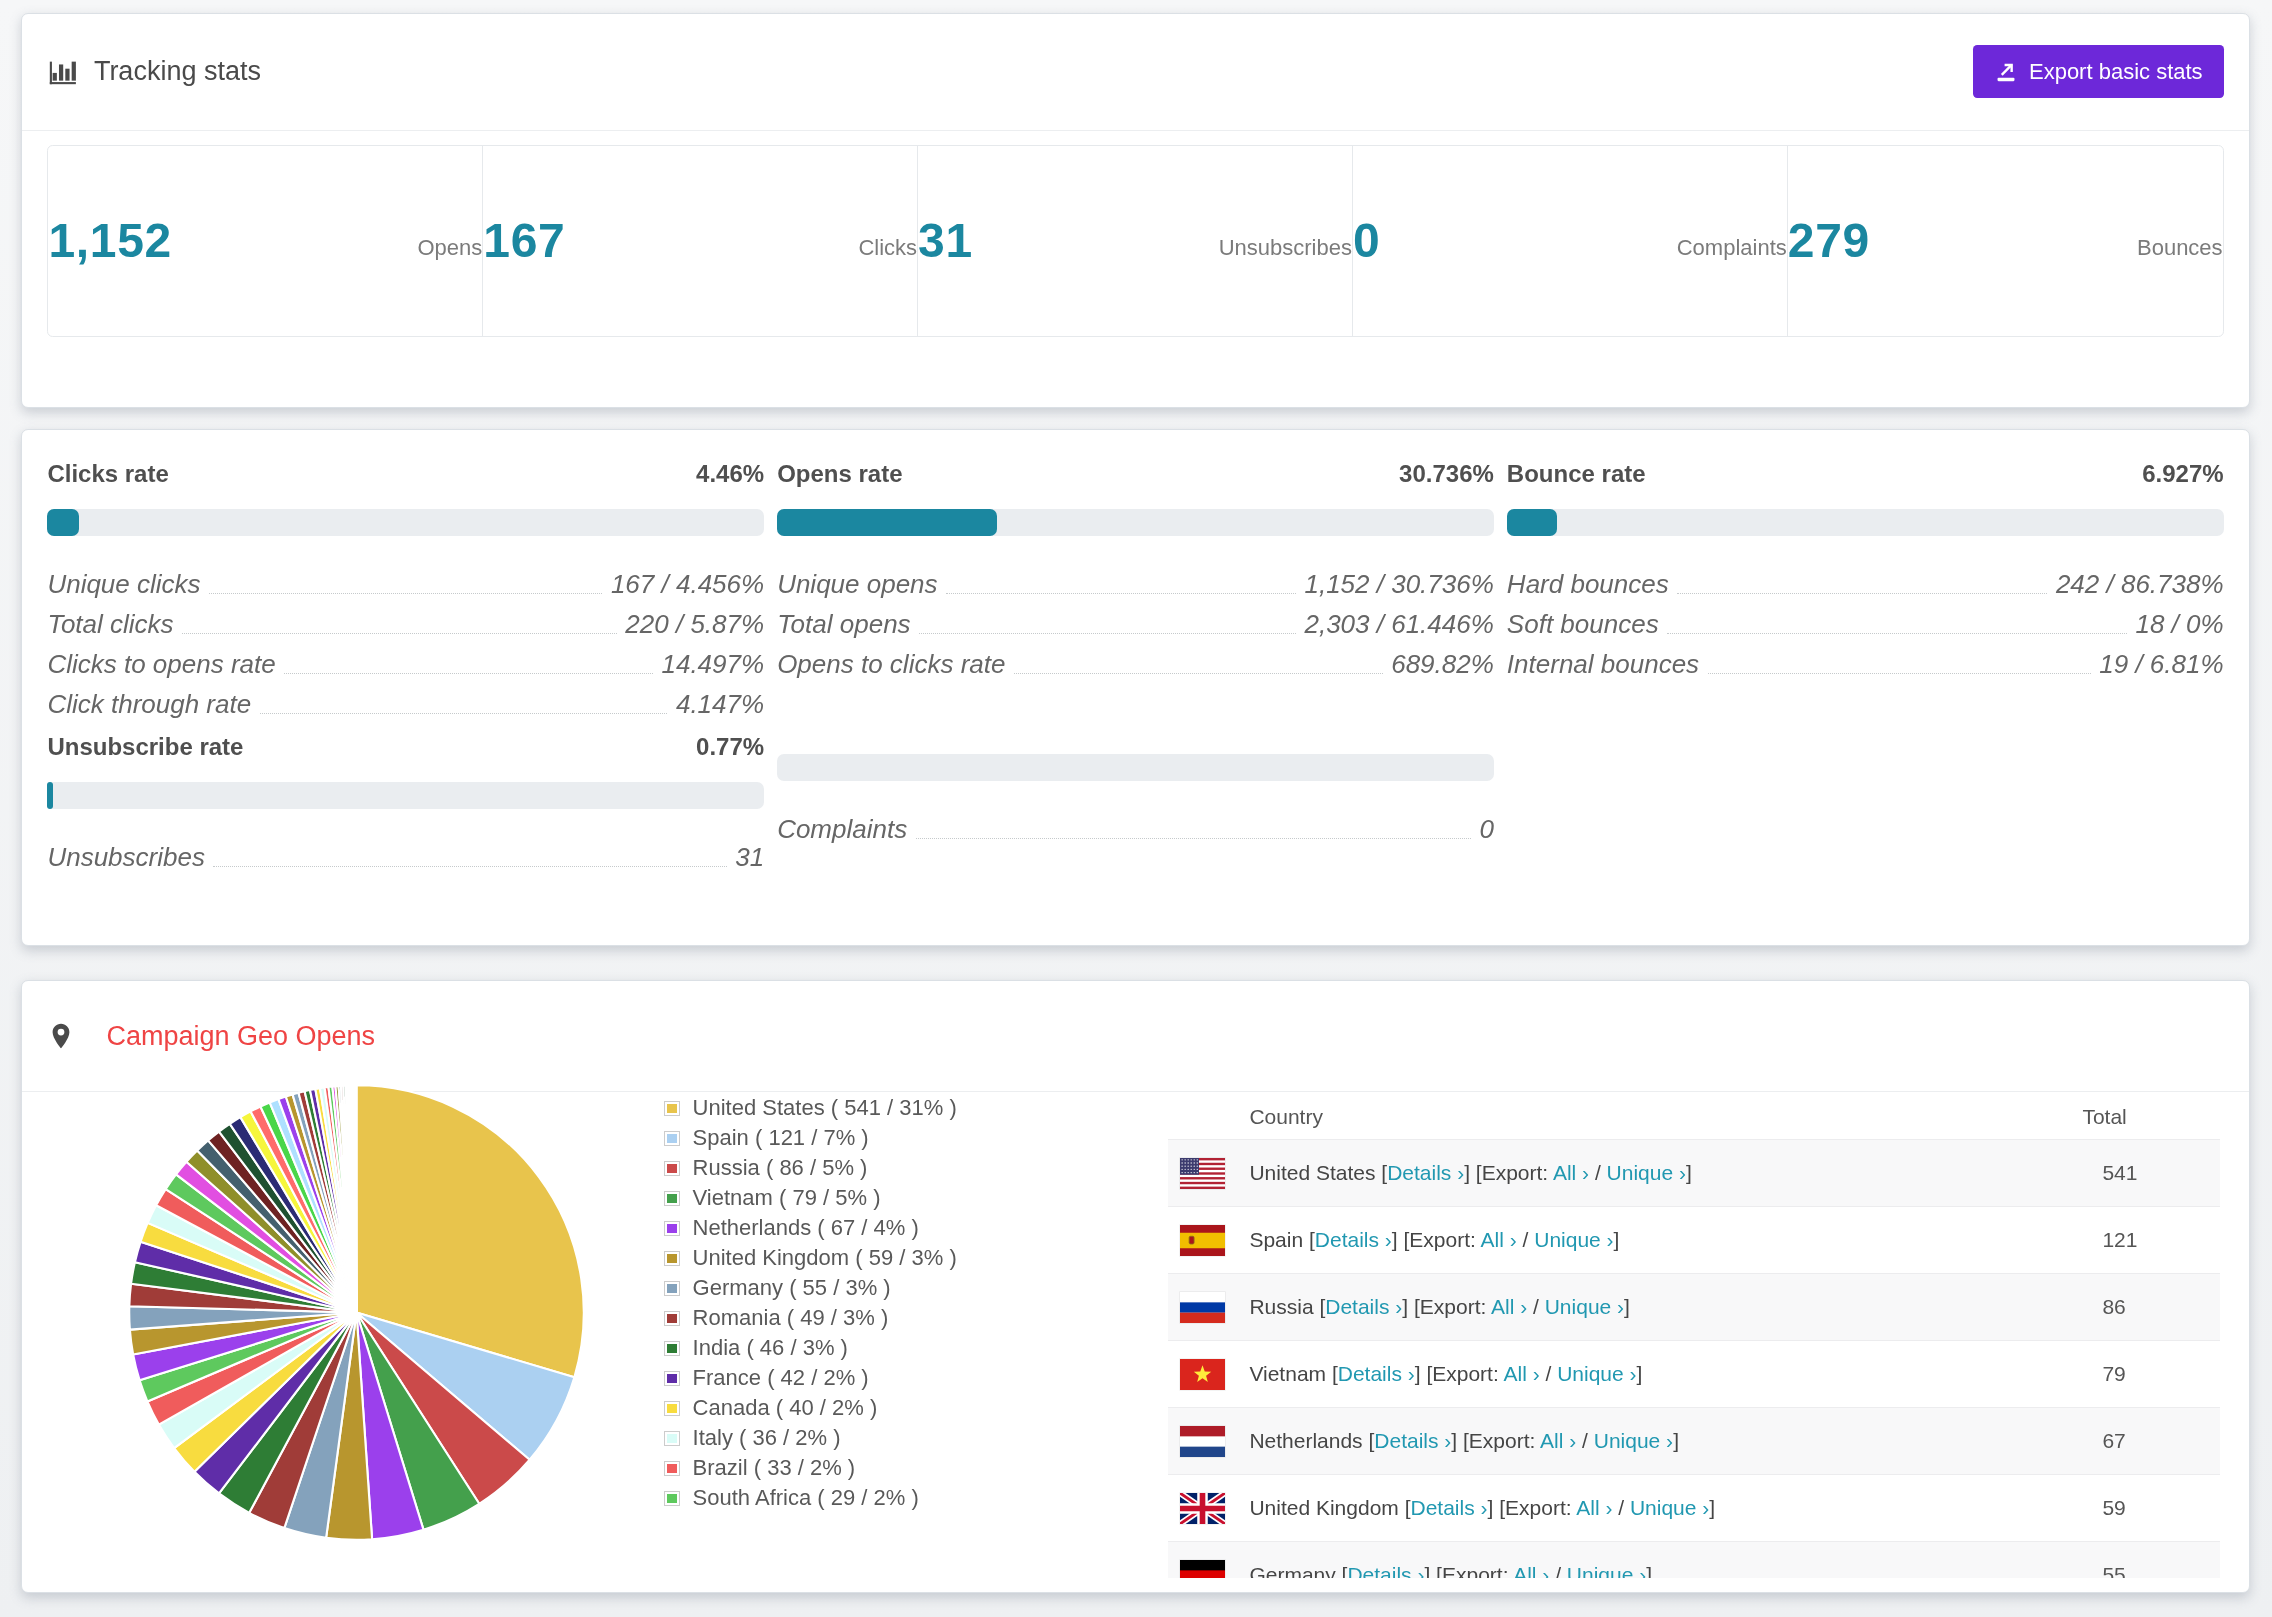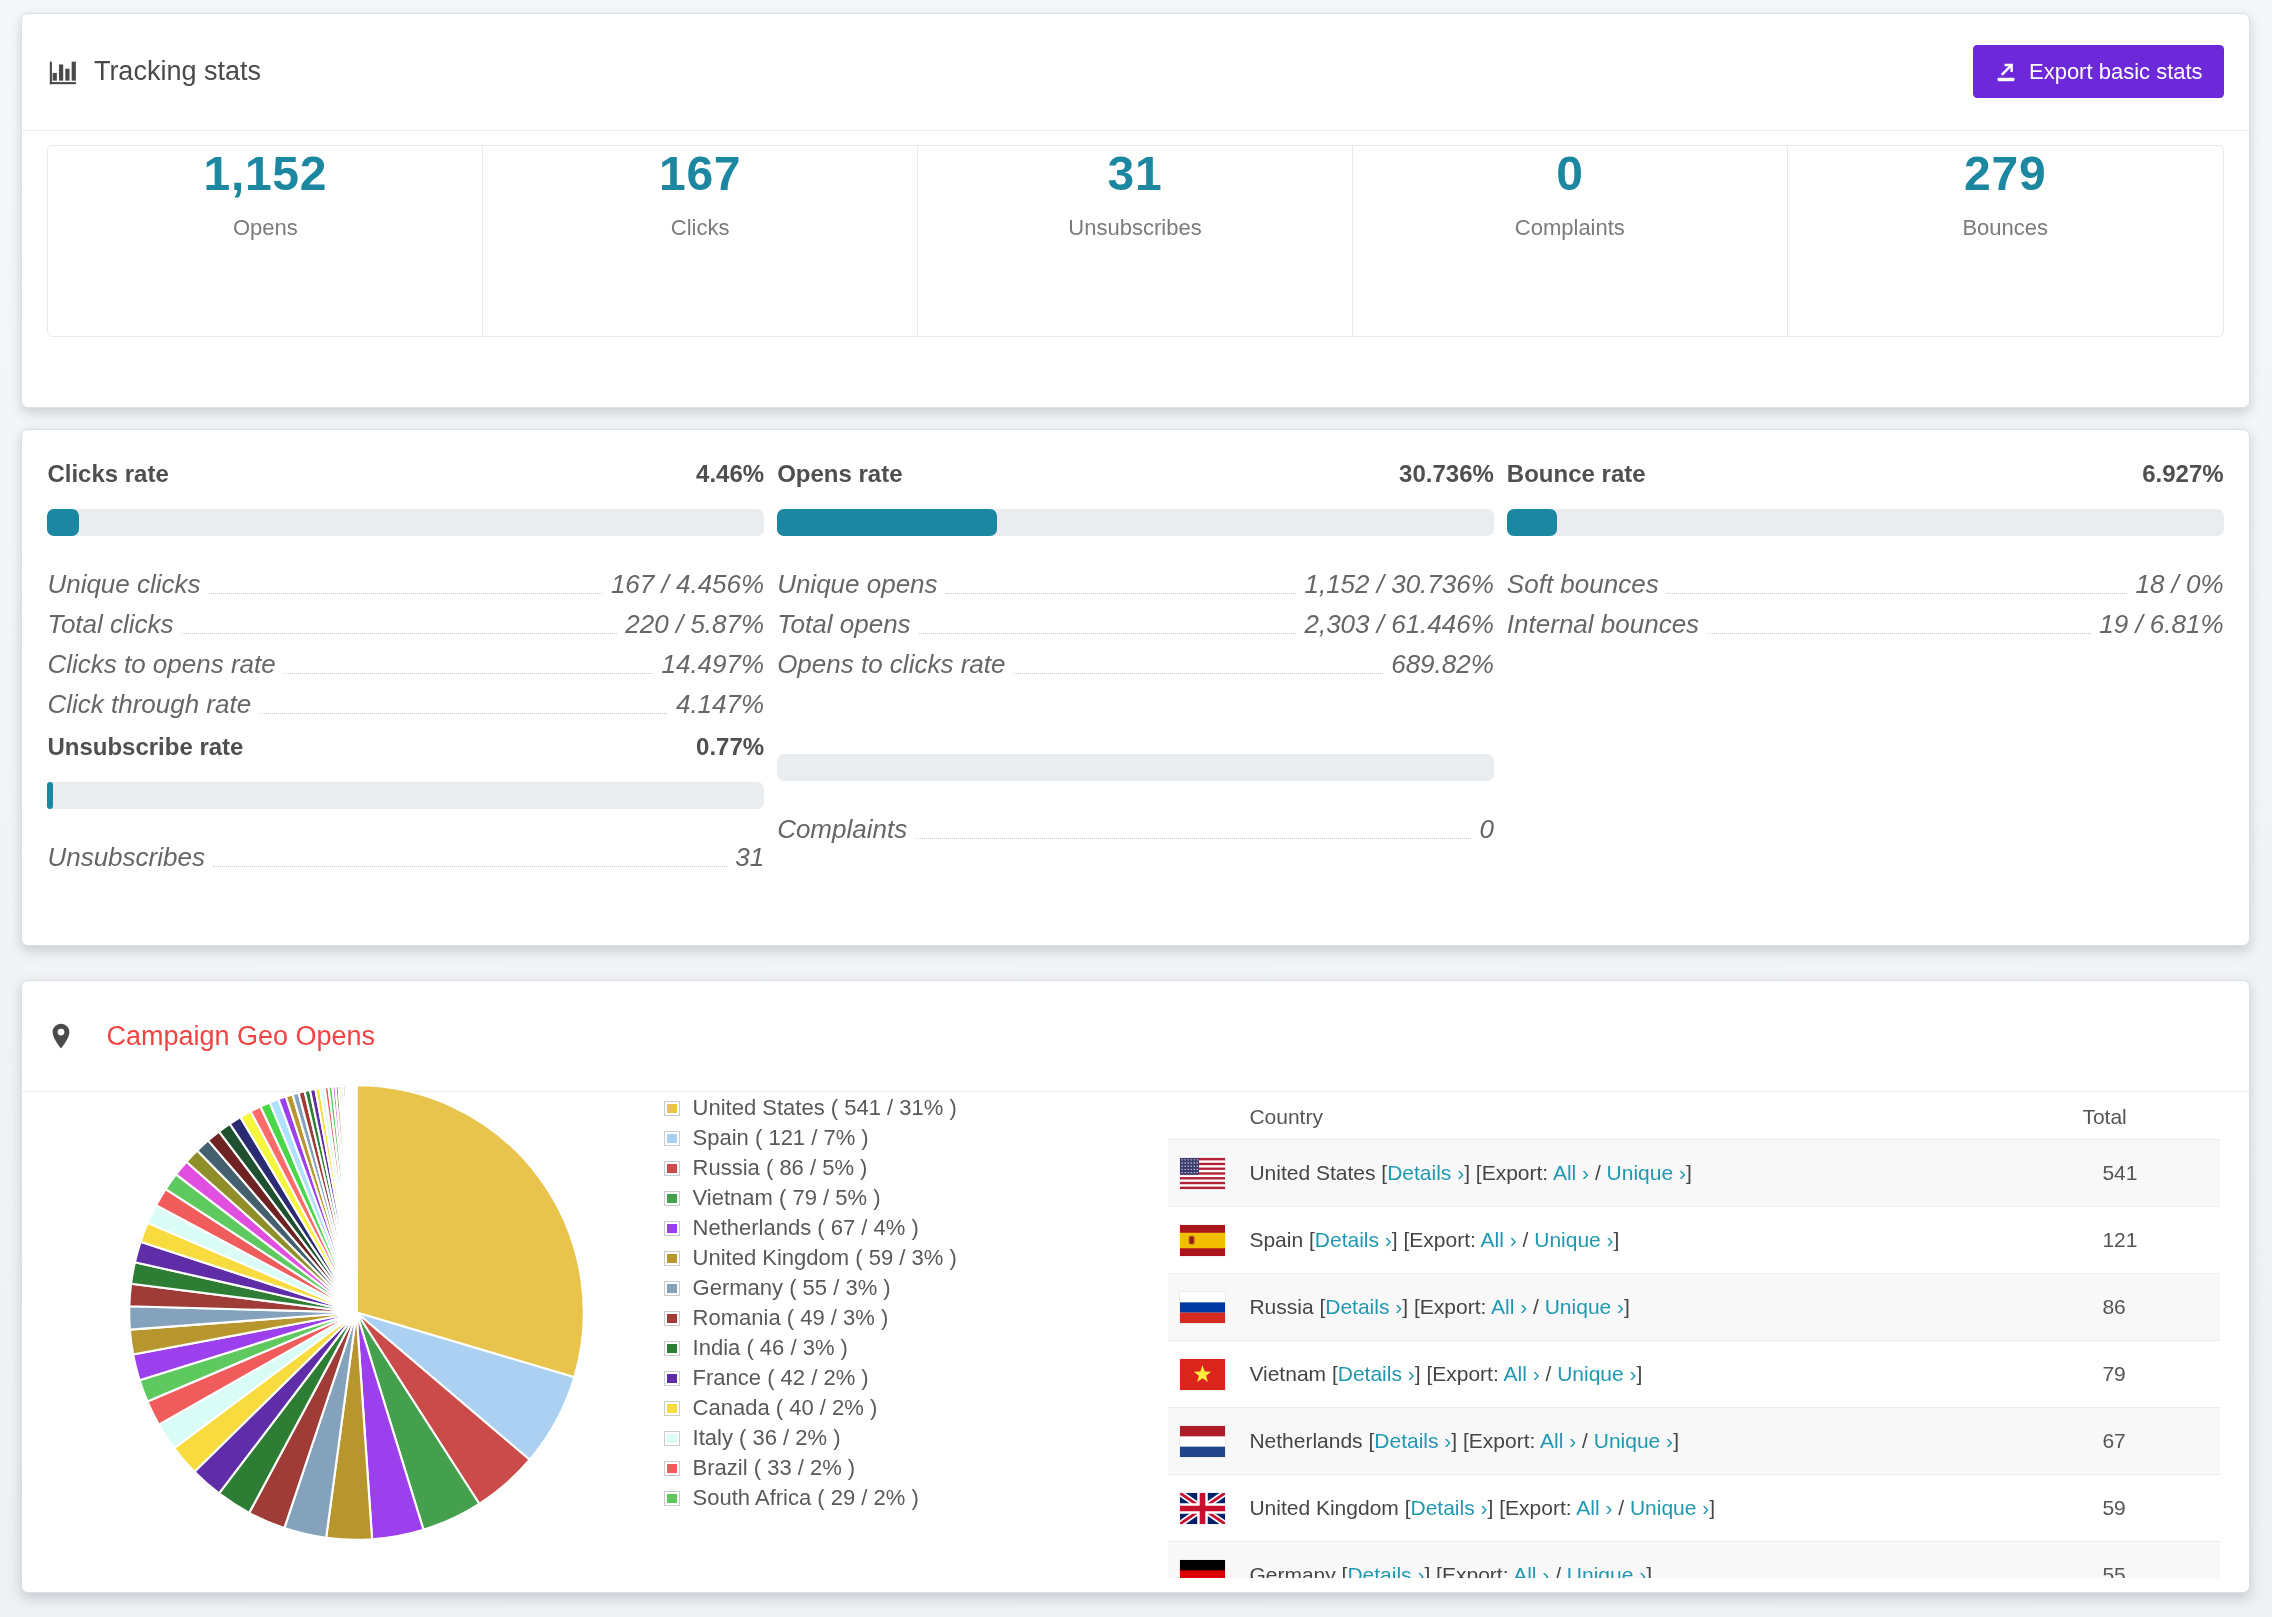--- a/index.html
+++ b/index.html
@@ -33,21 +33,21 @@
     font-size: 22px; padding: 13.4px 21px;
     border: none; border-radius: 4.2px; cursor: pointer;
   }
   .export-btn svg { width: 24px; height: 24px; }
   .card-divider { border-top: 0.7px solid #eceef0; margin: 0 -25.4px; }
   .stats-strip {
     margin-top: 14px; height: 192px;
     border: 0.7px solid #e6e9ec; border-radius: 5.6px;
     display: grid; grid-template-columns: repeat(5, 1fr);
   }
-  .stat-col { display: flex; flex-direction: column; align-items: center; justify-content: flex-start; border-right: 0.7px solid #e6e9ec; }
+  .stat-col { display: flex; flex-direction: row; align-items: center; justify-content: space-between; border-right: 0.7px solid #e6e9ec; }
   .stat-col:last-child { border-right: none; }
   .stat-value { font-size: 48px; font-weight: bold; color: #1b87a0; letter-spacing: 0.7px; }
   .stat-label { font-size: 22px; color: #7b7b7b; margin-top: 14px; }
 
   
   #card-rates { top: 429px; height: 517px; padding: 30px 25.4px 0; }
   .rates-grid { display: grid; grid-template-columns: repeat(3, 1fr); column-gap: 48px; row-gap: 35px; gap: 13px; }
   .rate-head { display: flex; justify-content: space-between; align-items: baseline; }
   .rt, .rp { font-size: 24px; font-weight: bold; color: #4f4f4f; }
   .bar { margin-top: 21px; height: 27px; background: #eaedf0; border-radius: 7px; }
@@ -198,20 +198,25 @@
       </div>
       <div class="rate-block">
         <div class="rate-head">
           <span class="rt">Bounce rate</span>
           <span class="rp">6.927%</span>
         </div>
         <div class="bar">
           <div class="fill" style="width:6.927%"></div>
         </div>
         <div class="rate-rows">
+          <div class="rate-row">
+            <span class="rl">Hard bounces</span>
+            <span class="leader"></span>
+            <span class="rv">242 / 86.738%</span>
+          </div>
           <div class="rate-row">
             <span class="rl">Soft bounces</span>
             <span class="leader"></span>
             <span class="rv">18 / 0%</span>
           </div>
           <div class="rate-row">
             <span class="rl">Internal bounces</span>
             <span class="leader"></span>
             <span class="rv">19 / 6.81%</span>
           </div>

